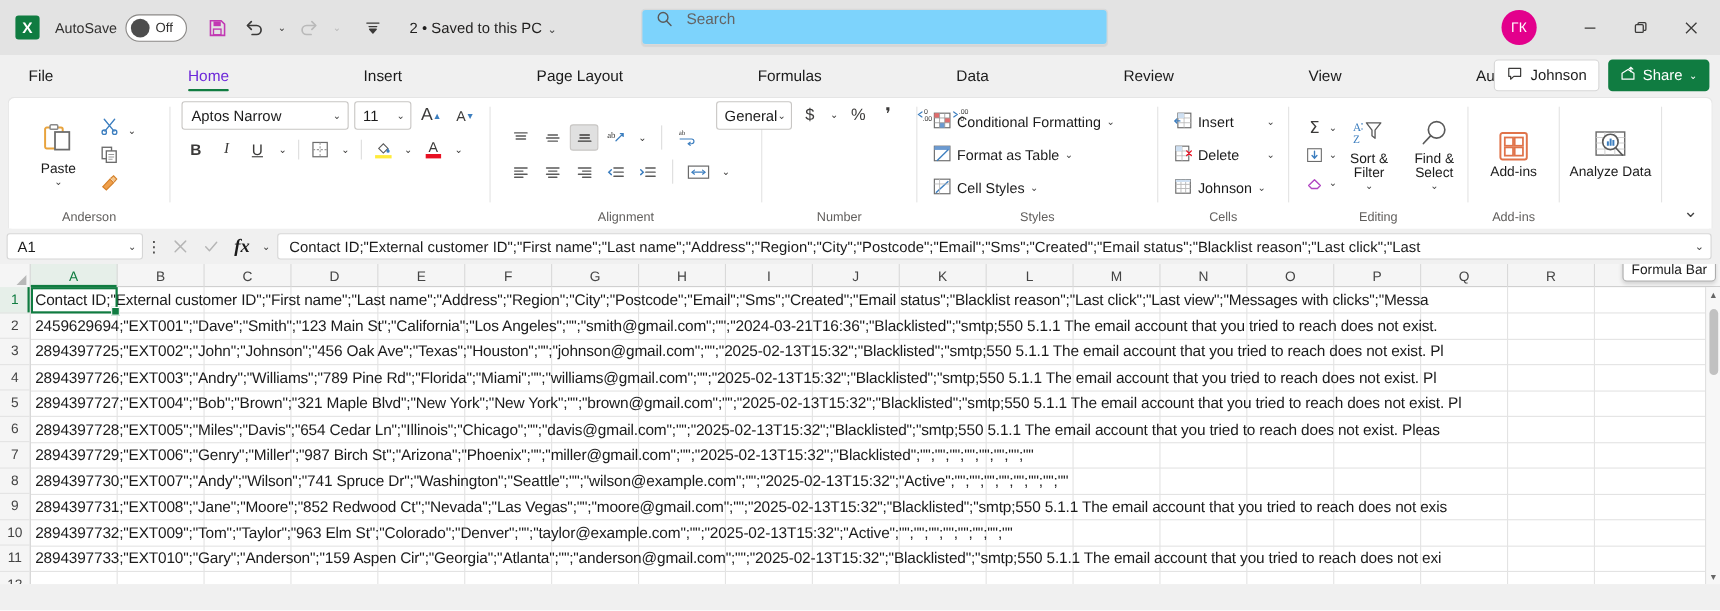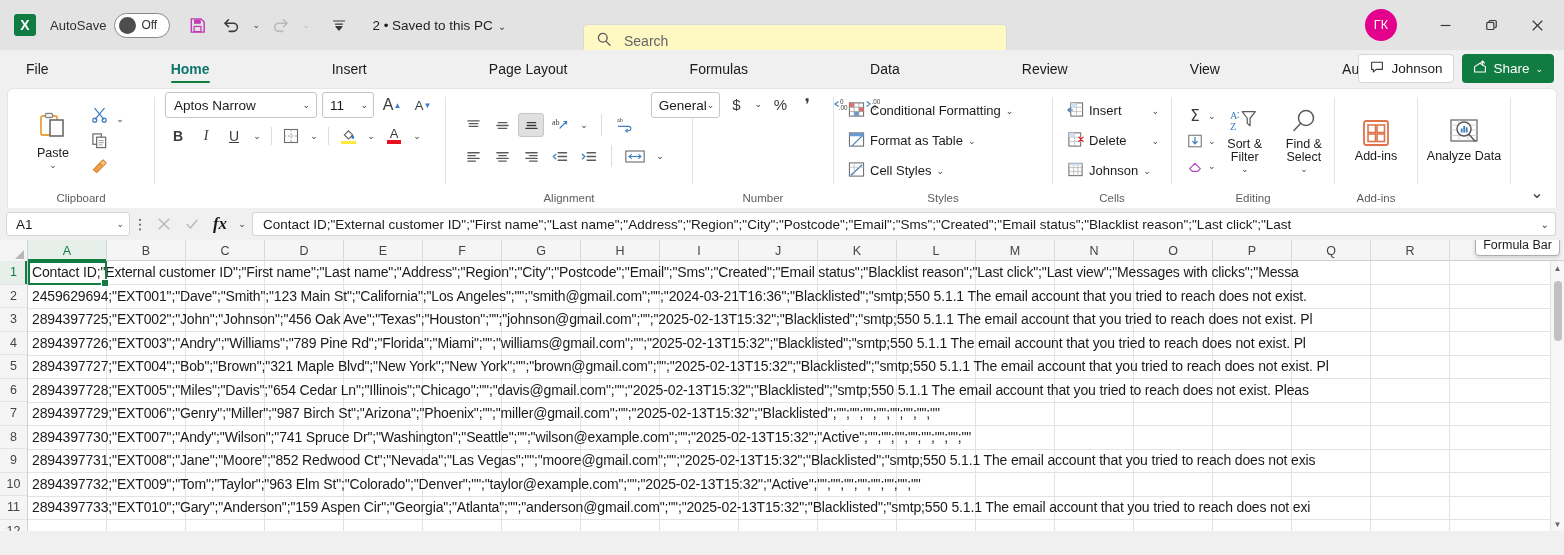--- a/index.html
+++ b/index.html
@@ -39,24 +39,24 @@
     width: 34px; height: 34px; display: flex; align-items: center; justify-content: center;
     cursor: pointer; color: #3b3a39;
   }
   .tb-icon.save { color: #c239b3; }
   .tb-caret { font-size: 9px; color: #3b3a39; width: 16px; text-align: center; cursor: pointer; }
   .tb-disabled { color: #b9b9b9; }
   .saved-text { font-size: 13.5px; color: #201f1e; margin-left: 16px; cursor: pointer; }
   .saved-text .cv { font-size: 10px; margin-left: 5px; }
 
   .searchbox {
-    position: absolute; left: 583px; top: 24px;
-    width: 424px; height: 33px; background: #fef9c3;
+    position: absolute; left: 583px; top: 8px;
+    width: 424px; height: 33px; background: #7dd3fc;
     border: 1px solid #d9d9d9; border-radius: 4px;
-    display: flex; align-items: center; padding-left: 12px;
+    display: flex; align-items: flex-start; padding-left: 12px;
     box-shadow: 0 1px 1px rgba(0,0,0,.06);
   }
   .searchbox .ph { font-size: 14px; color: #646464; margin-left: 12px; }
 
   .avatar {
     position: absolute; right: 167px; top: 9px;
     width: 32px; height: 32px; border-radius: 50%;
     background: #e3008c; color: #fff; font-size: 12.5px;
     display: flex; align-items: center; justify-content: center;
     cursor: pointer; letter-spacing: .3px;
@@ -67,21 +67,21 @@
     color: #3b3a39; cursor: pointer;
   }
   .wbtn.min { right: 96px; } .wbtn.max { right: 50px; } .wbtn.close { right: 4px; }
 
   
   .tabsrow { height: 38px; background: #f0f0f0; display: flex; align-items: center; position: relative; justify-content: space-between; }
   .tab {
     font-size: 14px; color: #1b1b1b; padding: 0 11px; height: 38px;
     display: flex; align-items: center; cursor: pointer; position: relative;
   }
-  .tab.active { font-weight: bold; color: #0f766e; }
+  .tab.active { font-weight: normal; color: #6d28d9; }
   .tab.active::after {
     content: ""; position: absolute; left: 11px; right: 11px; bottom: 5px;
     height: 2.5px; background: #107c41; border-radius: 2px;
   }
   .tab:first-child { margin-left: 15px; }
   .right-tabs { position: absolute; right: 10px; top: 4px; display: flex; align-items: center; gap: 8px; }
   .comments-btn {
     height: 29px; background: #fff; border: 1px solid #d6d6d6; border-radius: 4px;
     display: flex; align-items: center; gap: 7px; padding: 0 11px;
     font-size: 13.5px; color: #1b1b1b; cursor: pointer;
@@ -361,21 +361,21 @@
           </div>
           <div class="icnbtn">
             <svg width="17" height="17" viewBox="0 0 18 18">
                 <path d="M2.5 12.5 9.5 5l3.5 3.5-7 7z" fill="#f0a04b" stroke="#d4802a" stroke-width="1.1"></path>
                 <path d="M10 4.5 13 2l3 3-2.5 3" fill="#f5c58a" stroke="#d4802a" stroke-width="1.1"></path>
               </svg>
           </div>
         </div>
         <div class="tb-caret" style="align-self:flex-start;margin-top:22px;">⌄</div>
       </div>
-      <div class="glabel">Clipboard</div>
+      <div class="glabel">Anderson</div>
     </div>
     <div class="gsep"></div>
 
     <div class="rgroup" style="width:290px;">
       <div class="gbody" style="flex-direction:column;align-items:flex-start;padding-left:10px;justify-content:flex-start;gap:6px;">
         <div style="display:flex;align-items:center;gap:5px;">
           <div class="fontname">
             <span>Aptos Narrow</span>
             <span class="cv">⌄</span>
           </div>

